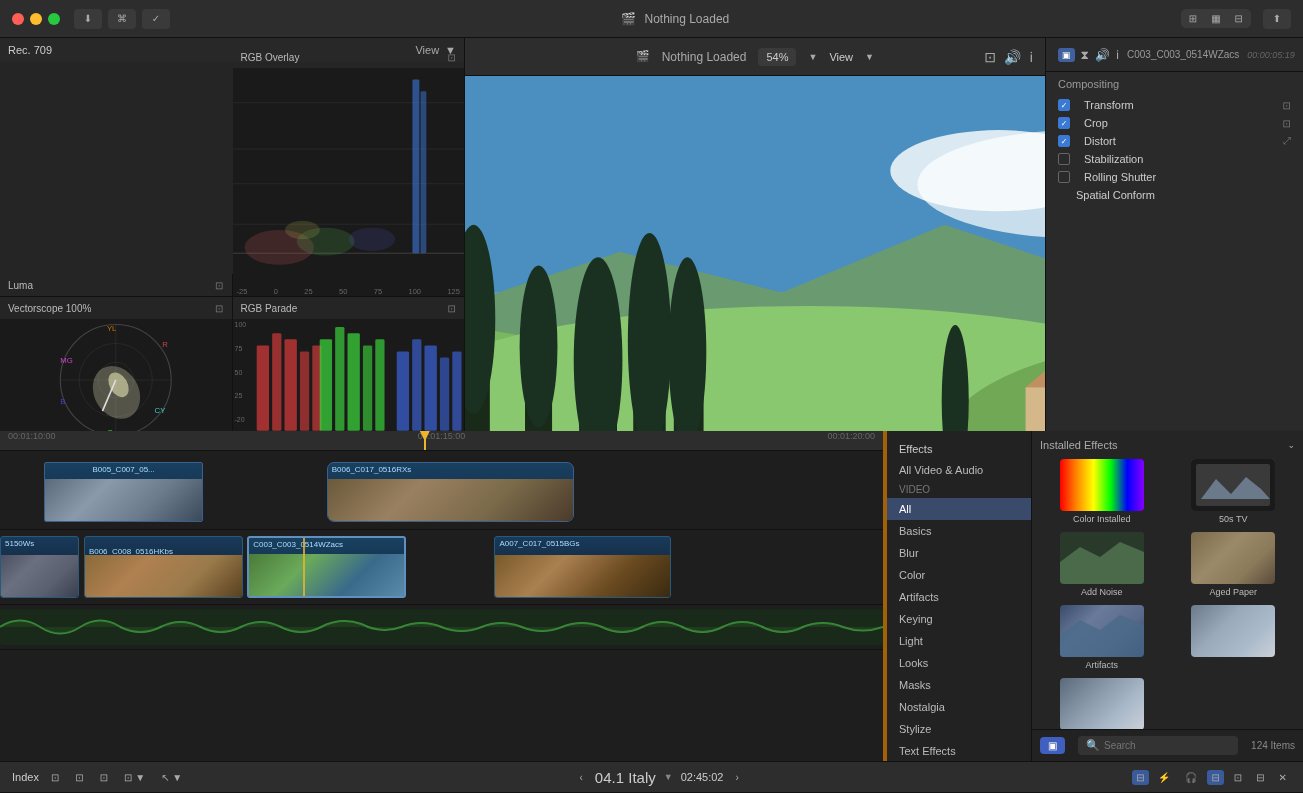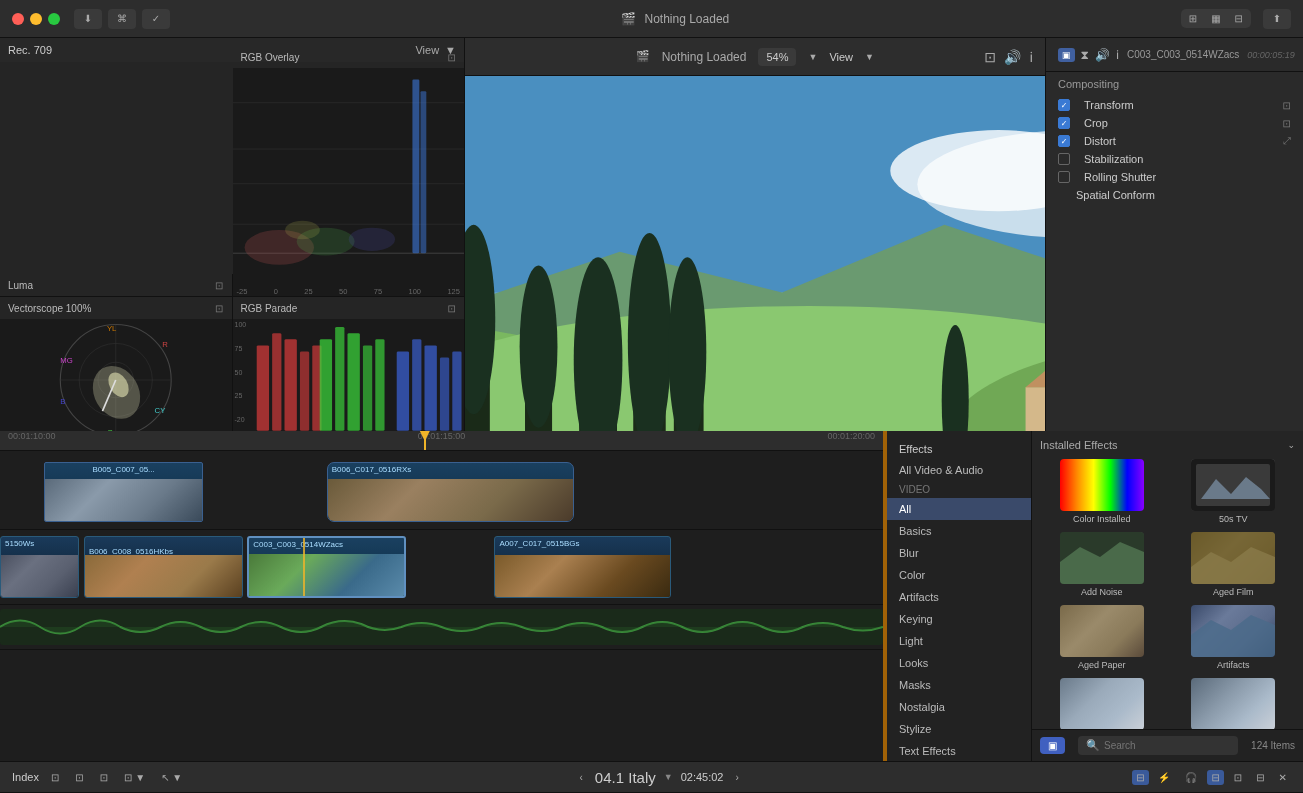--- a/index.html
+++ b/index.html
@@ -602,29 +602,20 @@
             <div class="effect-thumb" style="background:linear-gradient(135deg,#2a3a2a,#4a5a4a);">
               <svg width="100%" height="100%" viewBox="0 0 84 52" style="position:absolute;top:0;left:0;">
                 <rect x="0" y="0" width="84" height="52" fill="#2a3a2a"></rect>
                 <polygon points="0,30 20,15 40,25 60,10 84,20 84,52 0,52" fill="#4a6a4a"></polygon>
                 <rect x="0" y="0" width="84" height="52" fill="url(#noise)" opacity="0.4"></rect>
               </svg>
             </div>
             <span class="effect-name">Add Noise</span>
           </div>
 
-          <div class="effect-item">
-            <div class="effect-thumb thumb-aged">
-              <svg width="100%" height="100%" viewBox="0 0 84 52" style="position:absolute;top:0;left:0;">
-                <rect x="0" y="0" width="84" height="52" fill="#6a5a2a" opacity="0.6"></rect>
-                <polygon points="0,35 20,20 40,30 60,15 84,25 84,52 0,52" fill="#8a7a4a" opacity="0.8"></polygon>
-              </svg>
-            </div>
-            <span class="effect-name">Aged Film</span>
-          </div>
 
           <div class="effect-item">
             <div class="effect-thumb thumb-paper"></div>
             <span class="effect-name">Aged Paper</span>
           </div>
 
           <div class="effect-item">
             <div class="effect-thumb" style="background:linear-gradient(135deg,#3a4a6a,#6a7a9a,#5a6a8a,#2a3a5a);">
               <svg width="100%" height="100%" viewBox="0 0 84 52">
                 <polygon points="0,30 20,15 40,25 60,10 84,20 84,52 0,52" fill="#4a6a8a" opacity="0.8"></polygon>

